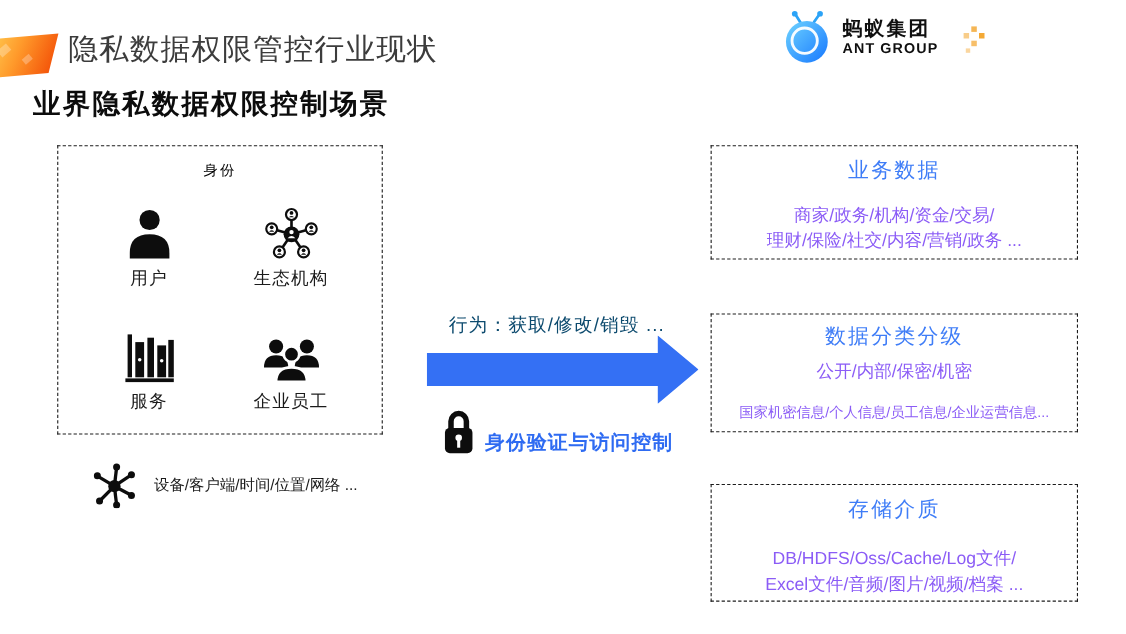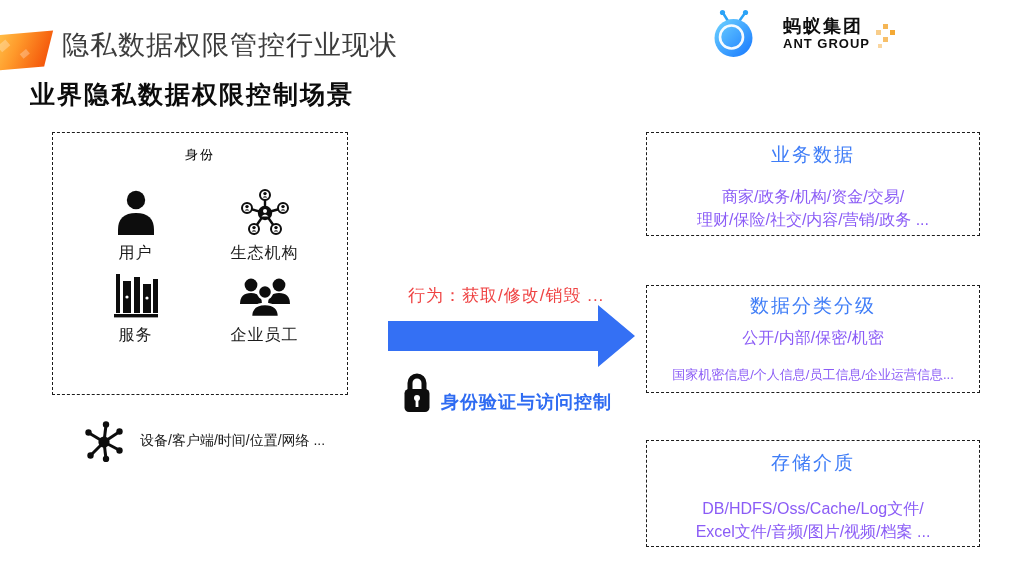--- a/index.html
+++ b/index.html
@@ -21,21 +21,21 @@
     transform:rotate(45deg);
   }
   .logo-mark::before{width:9px;height:9px;left:10px;top:7px;}
   .logo-mark::after{width:7px;height:7px;left:34px;top:18px;}
 
   .page-title{
     left:62px;top:27px;margin:0;font-size:27px;font-weight:500;
     color:#3c3c3c;letter-spacing:1px;
   }
 
-  .ant-logo{left:710px;top:9px;display:flex;align-items:center;gap:25px;}
+  .ant-logo{left:710px;top:9px;display:flex;align-items:center;gap:8px;}
   .ant-text{display:flex;flex-direction:column;line-height:1.15;}
   .ant-cn{font-size:18px;font-weight:700;color:#0f0f0f;letter-spacing:2px;}
   .ant-en{font-size:13px;font-weight:700;color:#0f0f0f;letter-spacing:1px;}
 
   .datafun-logo{left:874px;top:18px;width:140px;height:40px;}
   .df-text{
     position:absolute;left:16px;top:2px;
     font-size:27px;font-weight:700;font-style:italic;letter-spacing:-1px;
     background:linear-gradient(90deg,#F6B02A 0%,#F07E20 55%,#E83D2A 100%);
     -webkit-background-clip:text;background-clip:text;color:transparent;
@@ -53,28 +53,28 @@
   }
 
   
   .dashed-box{border:1.6px dashed #1c1c1c;box-sizing:border-box;background:#fff;}
 
   .identity-box{left:52px;top:132px;width:296px;height:263px;}
   .identity-title{margin:13px 0 0 0;text-align:center;font-size:13px;
     color:#000000;letter-spacing:2px;font-weight:400;}
   .identity-grid{
     display:grid;grid-template-columns:1fr 1fr;justify-items:center;
-    margin-top:24px;row-gap:6px;padding:0 18px;
+    margin-top:24px;row-gap:36px;padding:0 18px;
   }
   .id-item{display:flex;flex-direction:column;align-items:center;}
   .id-icon{height:48px;display:flex;align-items:flex-end;}
   .id-label{margin-top:7px;font-size:16px;color:#1b1b1b;letter-spacing:1px;}
 
   
-  .behavior-label{left:408px;top:284px;font-size:17px;color:#ef4444;letter-spacing:1px;}
+  .behavior-label{left:408px;top:284px;font-size:17px;color:#0c4a6e;letter-spacing:1px;}
   .arrow-svg{left:388px;top:305px;}
   .access-row{left:402px;top:372px;display:flex;align-items:flex-end;gap:9px;}
   .access-text{font-size:18px;font-weight:700;color:#2E6BF2;letter-spacing:1px;}
 
   
   .context-row{left:85px;top:420px;display:flex;align-items:center;gap:17px;justify-content:space-between;}
   .context-text{font-size:14px;color:#1b1b1b;}
 
   
   .info-box{left:646px;width:334px;}

